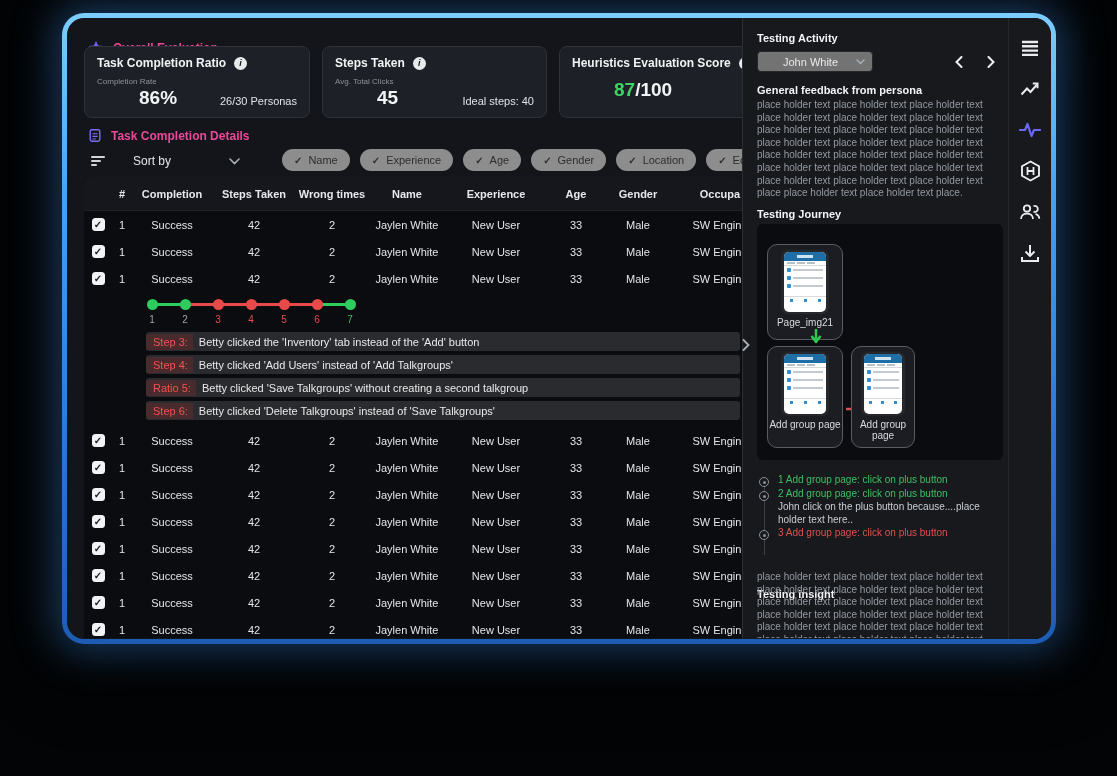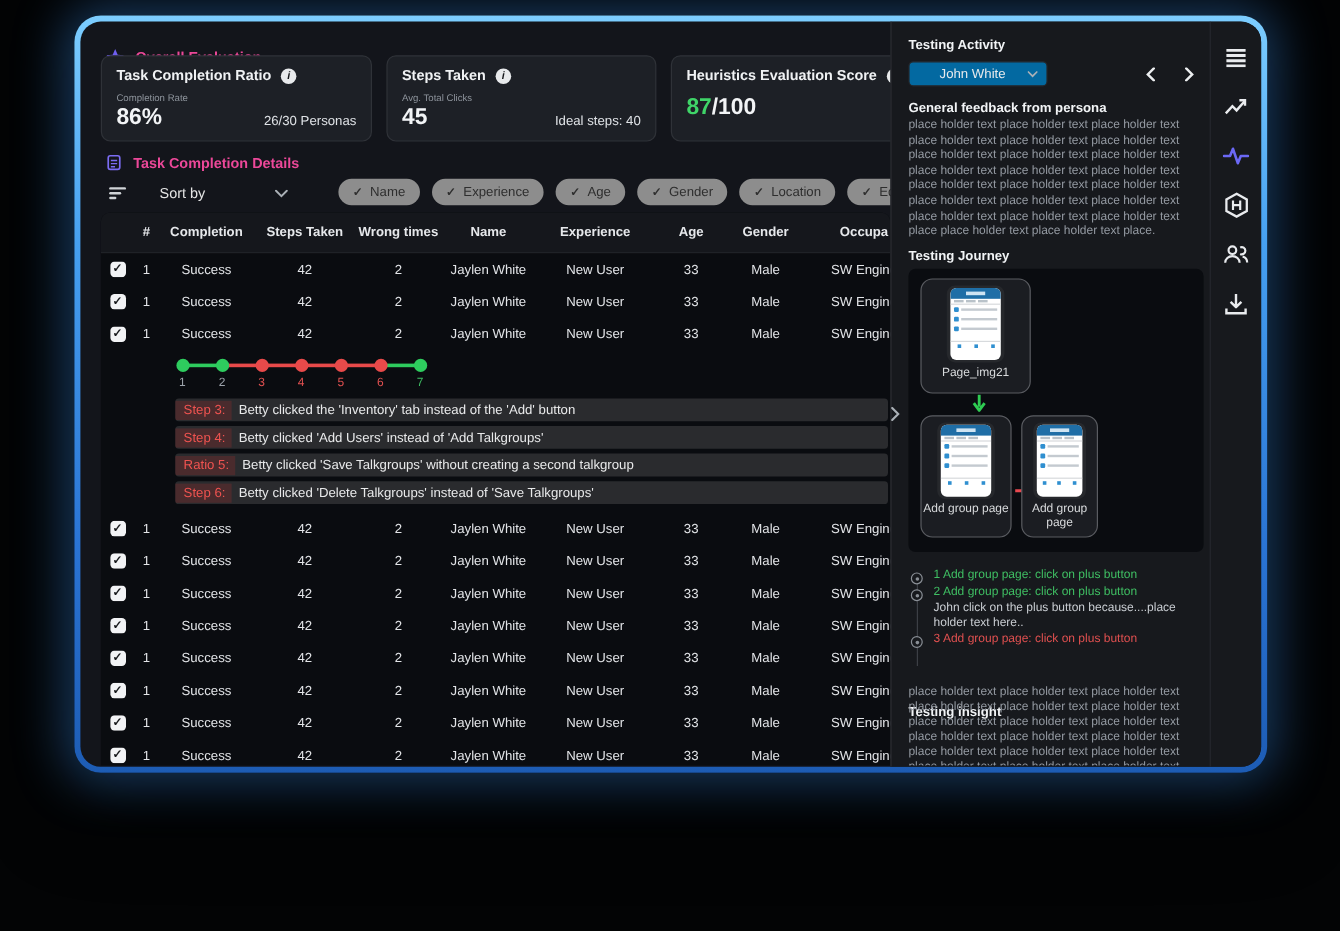--- a/index.html
+++ b/index.html
@@ -21,21 +21,21 @@
 
   
   .card { position:absolute; top:28px; height:72px; background:#1d2026; border:1px solid #2f3238;
           border-radius:8px; padding:9px 12px; }
   .card .title-row { display:flex; align-items:center; gap:8px; }
   .card .title { font-size:12px; font-weight:bold; color:#f0f2f4; }
   .info { width:13px; height:13px; border-radius:50%; background:#e8eaec; color:#15171a;
           font-size:9px; font-weight:bold; display:flex; align-items:center; justify-content:center; font-style:italic; }
   .card .metric-label { font-size:8px; color:#8d939b; margin-top:7px; }
   .card .value-row { display:flex; align-items:flex-end; justify-content:space-between; margin-top:1px; }
-  .card .value { font-size:19px; font-weight:bold; color:#f2f4f6; }
+  .card .value { font-size:19px; font-weight:bold; color:#f2f4f6;margin-left:42px; }
   .green { color:#3fd468; }
   .card .secondary { font-size:11px; color:#dfe2e6; padding-bottom:2px; }
   #card-completion { left:17px;  width:226px; }
   #card-steps      { left:255px; width:225px; }
   #card-heuristics { left:492px; width:270px; }
   #card-heuristics .value { margin-top:9px; }
   .btn-primary { position:absolute; left:203px; top:38px; background:#6366f1; color:#fff; border:none;
                  font-size:11px; padding:7px 15px; border-radius:6px; font-family:inherit; white-space:nowrap; }
 
   
@@ -73,37 +73,37 @@
              display:flex; align-items:center; font-size:11px; color:#e8e9ea; overflow:hidden; }
   .stepbar .prefix { color:#ef5350; font-weight:normal; background:rgba(190,45,45,.22); padding:2px 5px 2px 7px;
                      margin-right:6px; white-space:nowrap; }
   .steps-block { margin-bottom:7px; }
 
   
   #panel { position:absolute; left:675px; top:0; width:266px; height:621px; background:#17191d;
            border-left:1px solid #2b2e33; z-index:5;text-decoration:underline; }
   #panel .p-title { position:absolute; left:14px; font-size:11px; font-weight:bold; color:#f2f4f6; }
   #activity-title { top:14px; }
-  #persona-select { position:absolute; left:14px; top:33px; width:116px; height:21px; background:#0369a1;
+  #persona-select { position:absolute; left:14px; top:33px; width:116px; height:21px; background:#737373;
                     border:1px solid #24272c; border-radius:4px; display:flex; align-items:center;
                     padding:0 7px; font-size:11px; color:#e8eaec; }
   #persona-select .name { flex:1; text-align:center; }
   .navbtn { position:absolute; top:33px; width:22px; height:21px; display:flex; align-items:center;
             justify-content:center; }
   #nav-prev { left:205px; } #nav-next { left:237px; }
   #feedback-title { top:66px; }
   .ph-text { position:absolute; left:14px; width:240px; font-size:10px; line-height:12.6px; color:#949aa2;
              overflow:hidden; }
   #feedback-text { top:81px; height:102px; }
   #journey-title { top:190px; }
   #journey-card { position:absolute; left:14px; top:206px; width:246px; height:236px; background:#0a0c10;
                   border-radius:6px; }
   .pcard { position:absolute; border:1.5px solid #5a5c61; border-radius:10px; background:#1b1d22;
            display:flex; flex-direction:column; align-items:center; padding-top:5px; }
-  #pcard-0 { left:10px; top:8px;   width:92px; height:96px; }
+  #pcard-0 { left:10px; top:20px;   width:76px; height:96px; }
   #pcard-1 { left:10px; top:122px; width:76px; height:102px; }
   #pcard-2 { left:94px; top:122px; width:64px; height:102px; }
   .plabel { font-size:10px; color:#d8dadc; line-height:11px; text-align:center; margin-top:3px; }
   .bezel { background:#26282c; border-radius:7px; padding:2px 3px; }
   .mock { width:42px; height:60px; background:#fff; border-radius:5px; overflow:hidden; }
   .m-head { height:9px; background:#1f6ea6; display:flex; align-items:center; justify-content:center; }
   .m-head i { display:block; width:16px; height:3px; background:#cfe4f2; }
   .m-tabs { height:5px; border-bottom:1px solid #d7dadd; display:flex; align-items:center; gap:2px; padding:0 3px; }
   .m-tabs i { display:block; width:8px; height:2px; background:#b9c2c9; }
   .m-row { display:flex; align-items:center; gap:2px; padding:2px 3px; }

